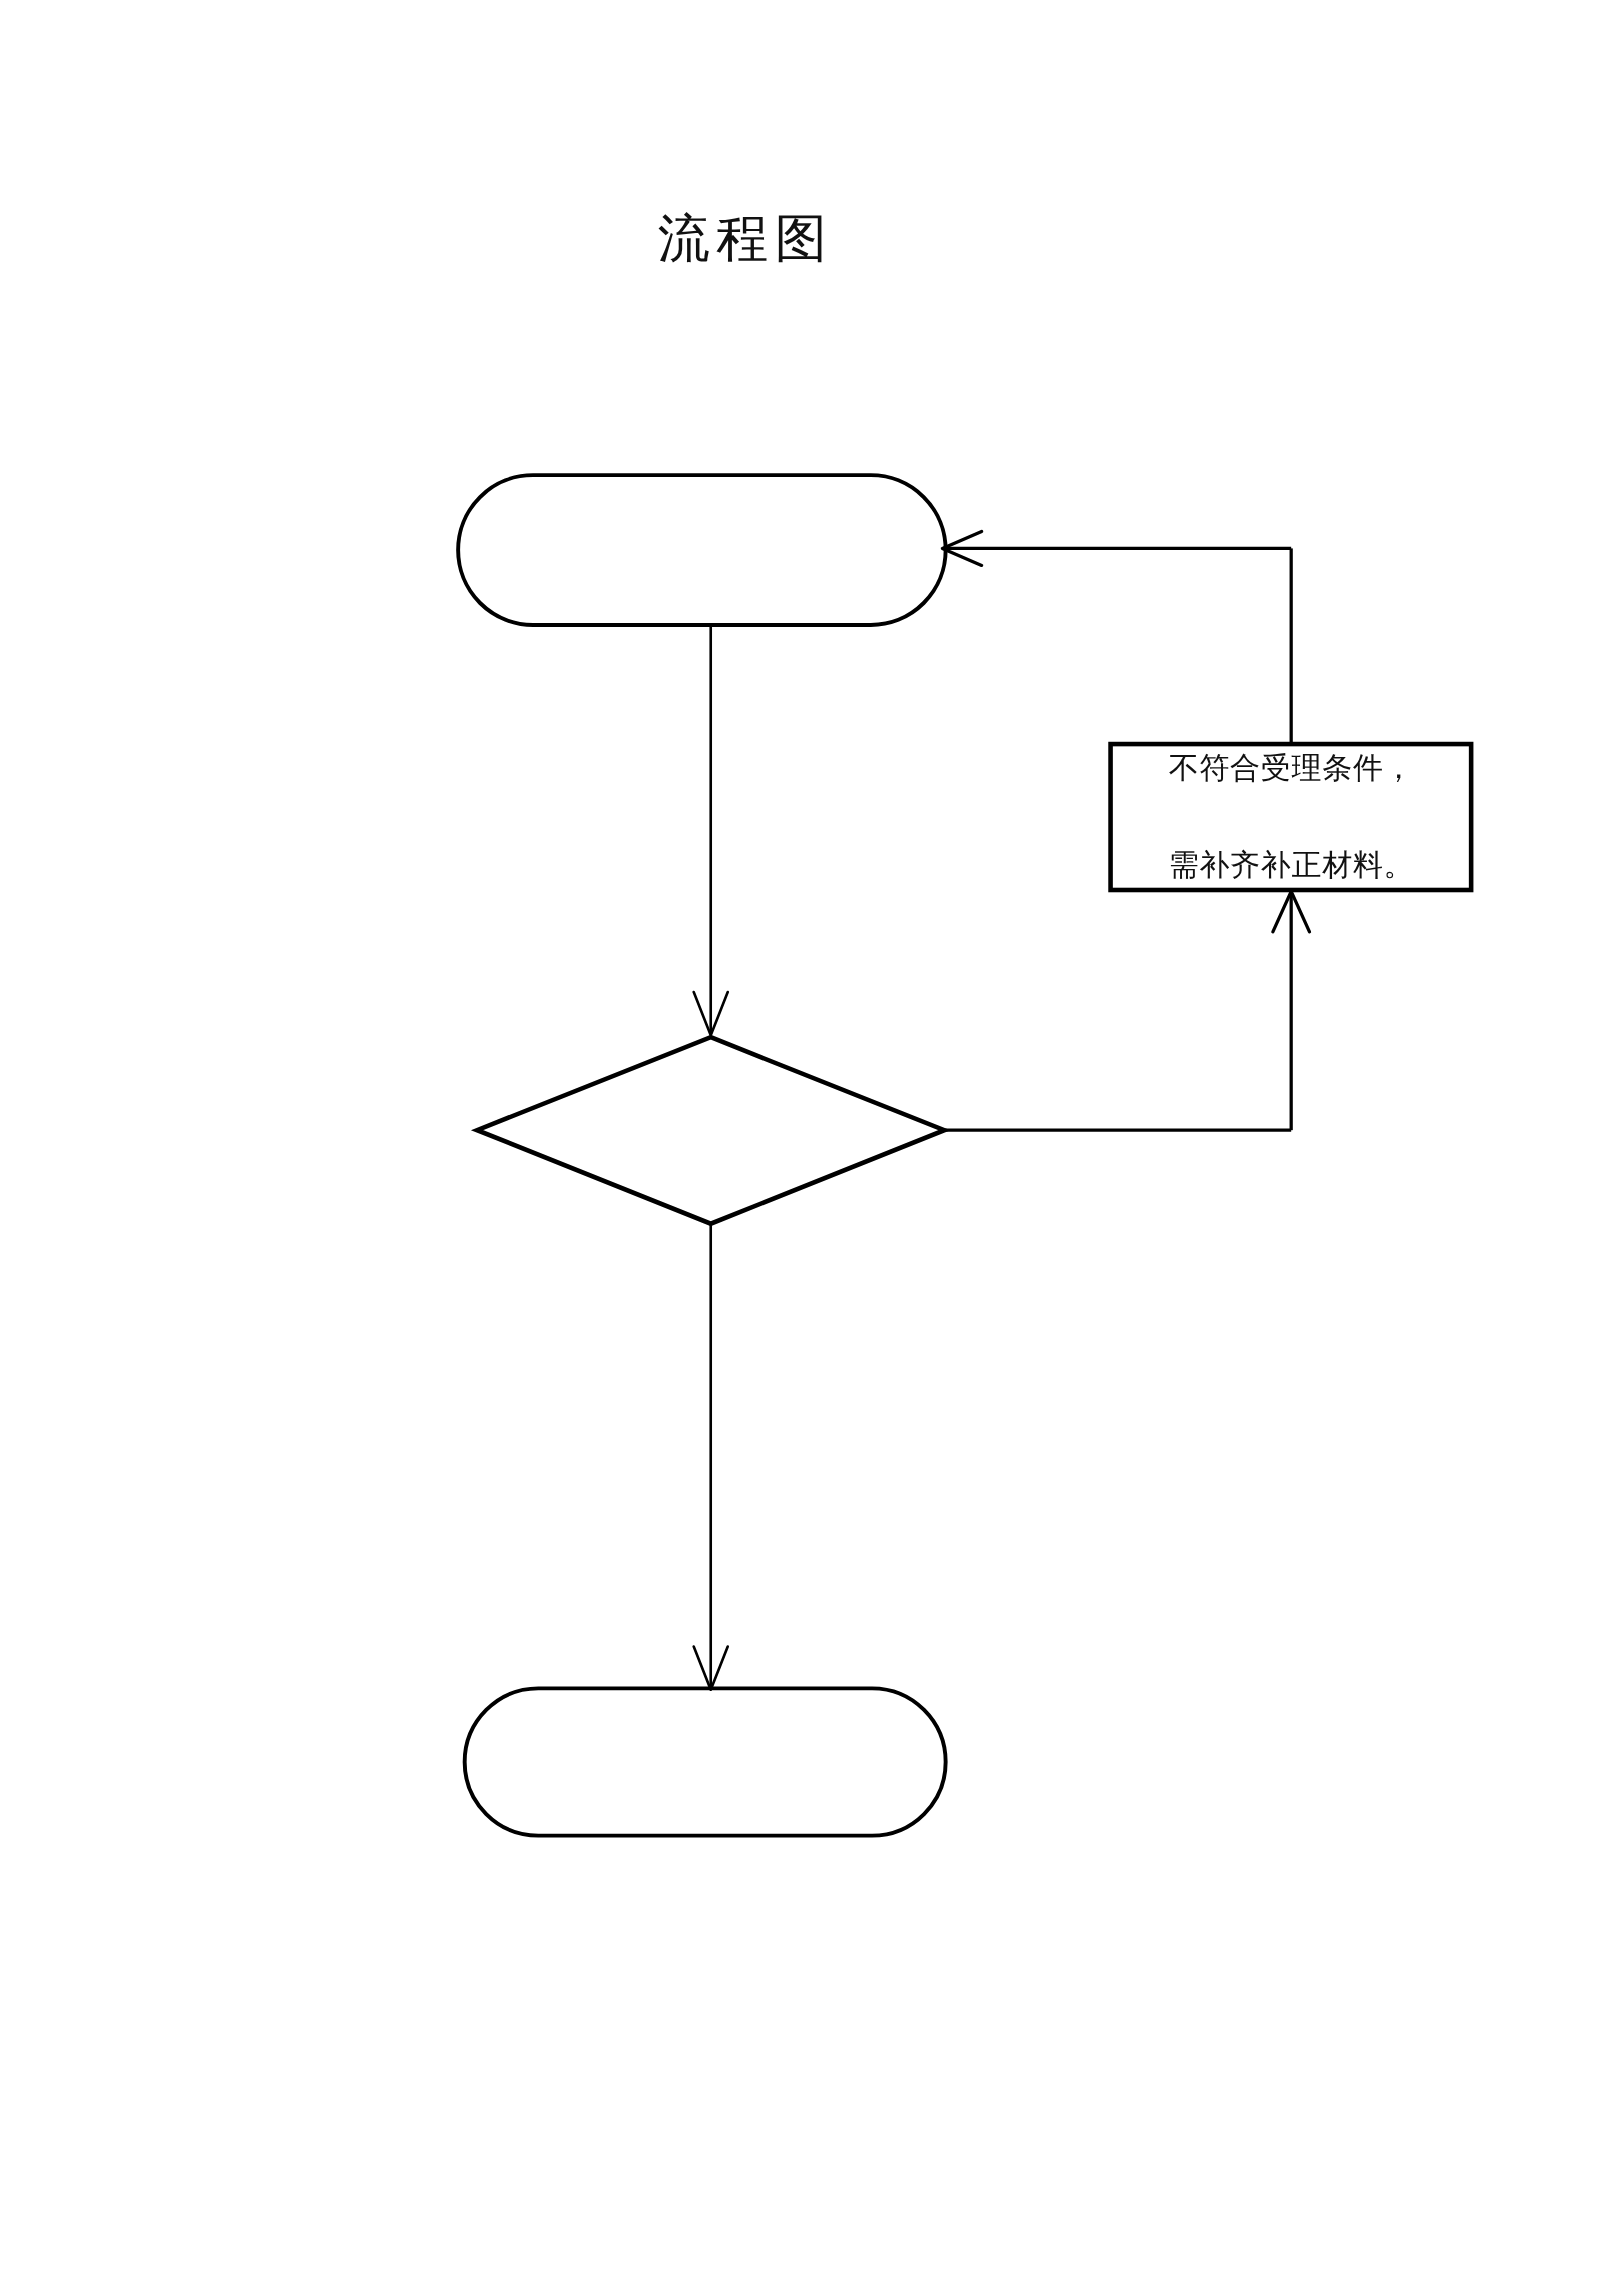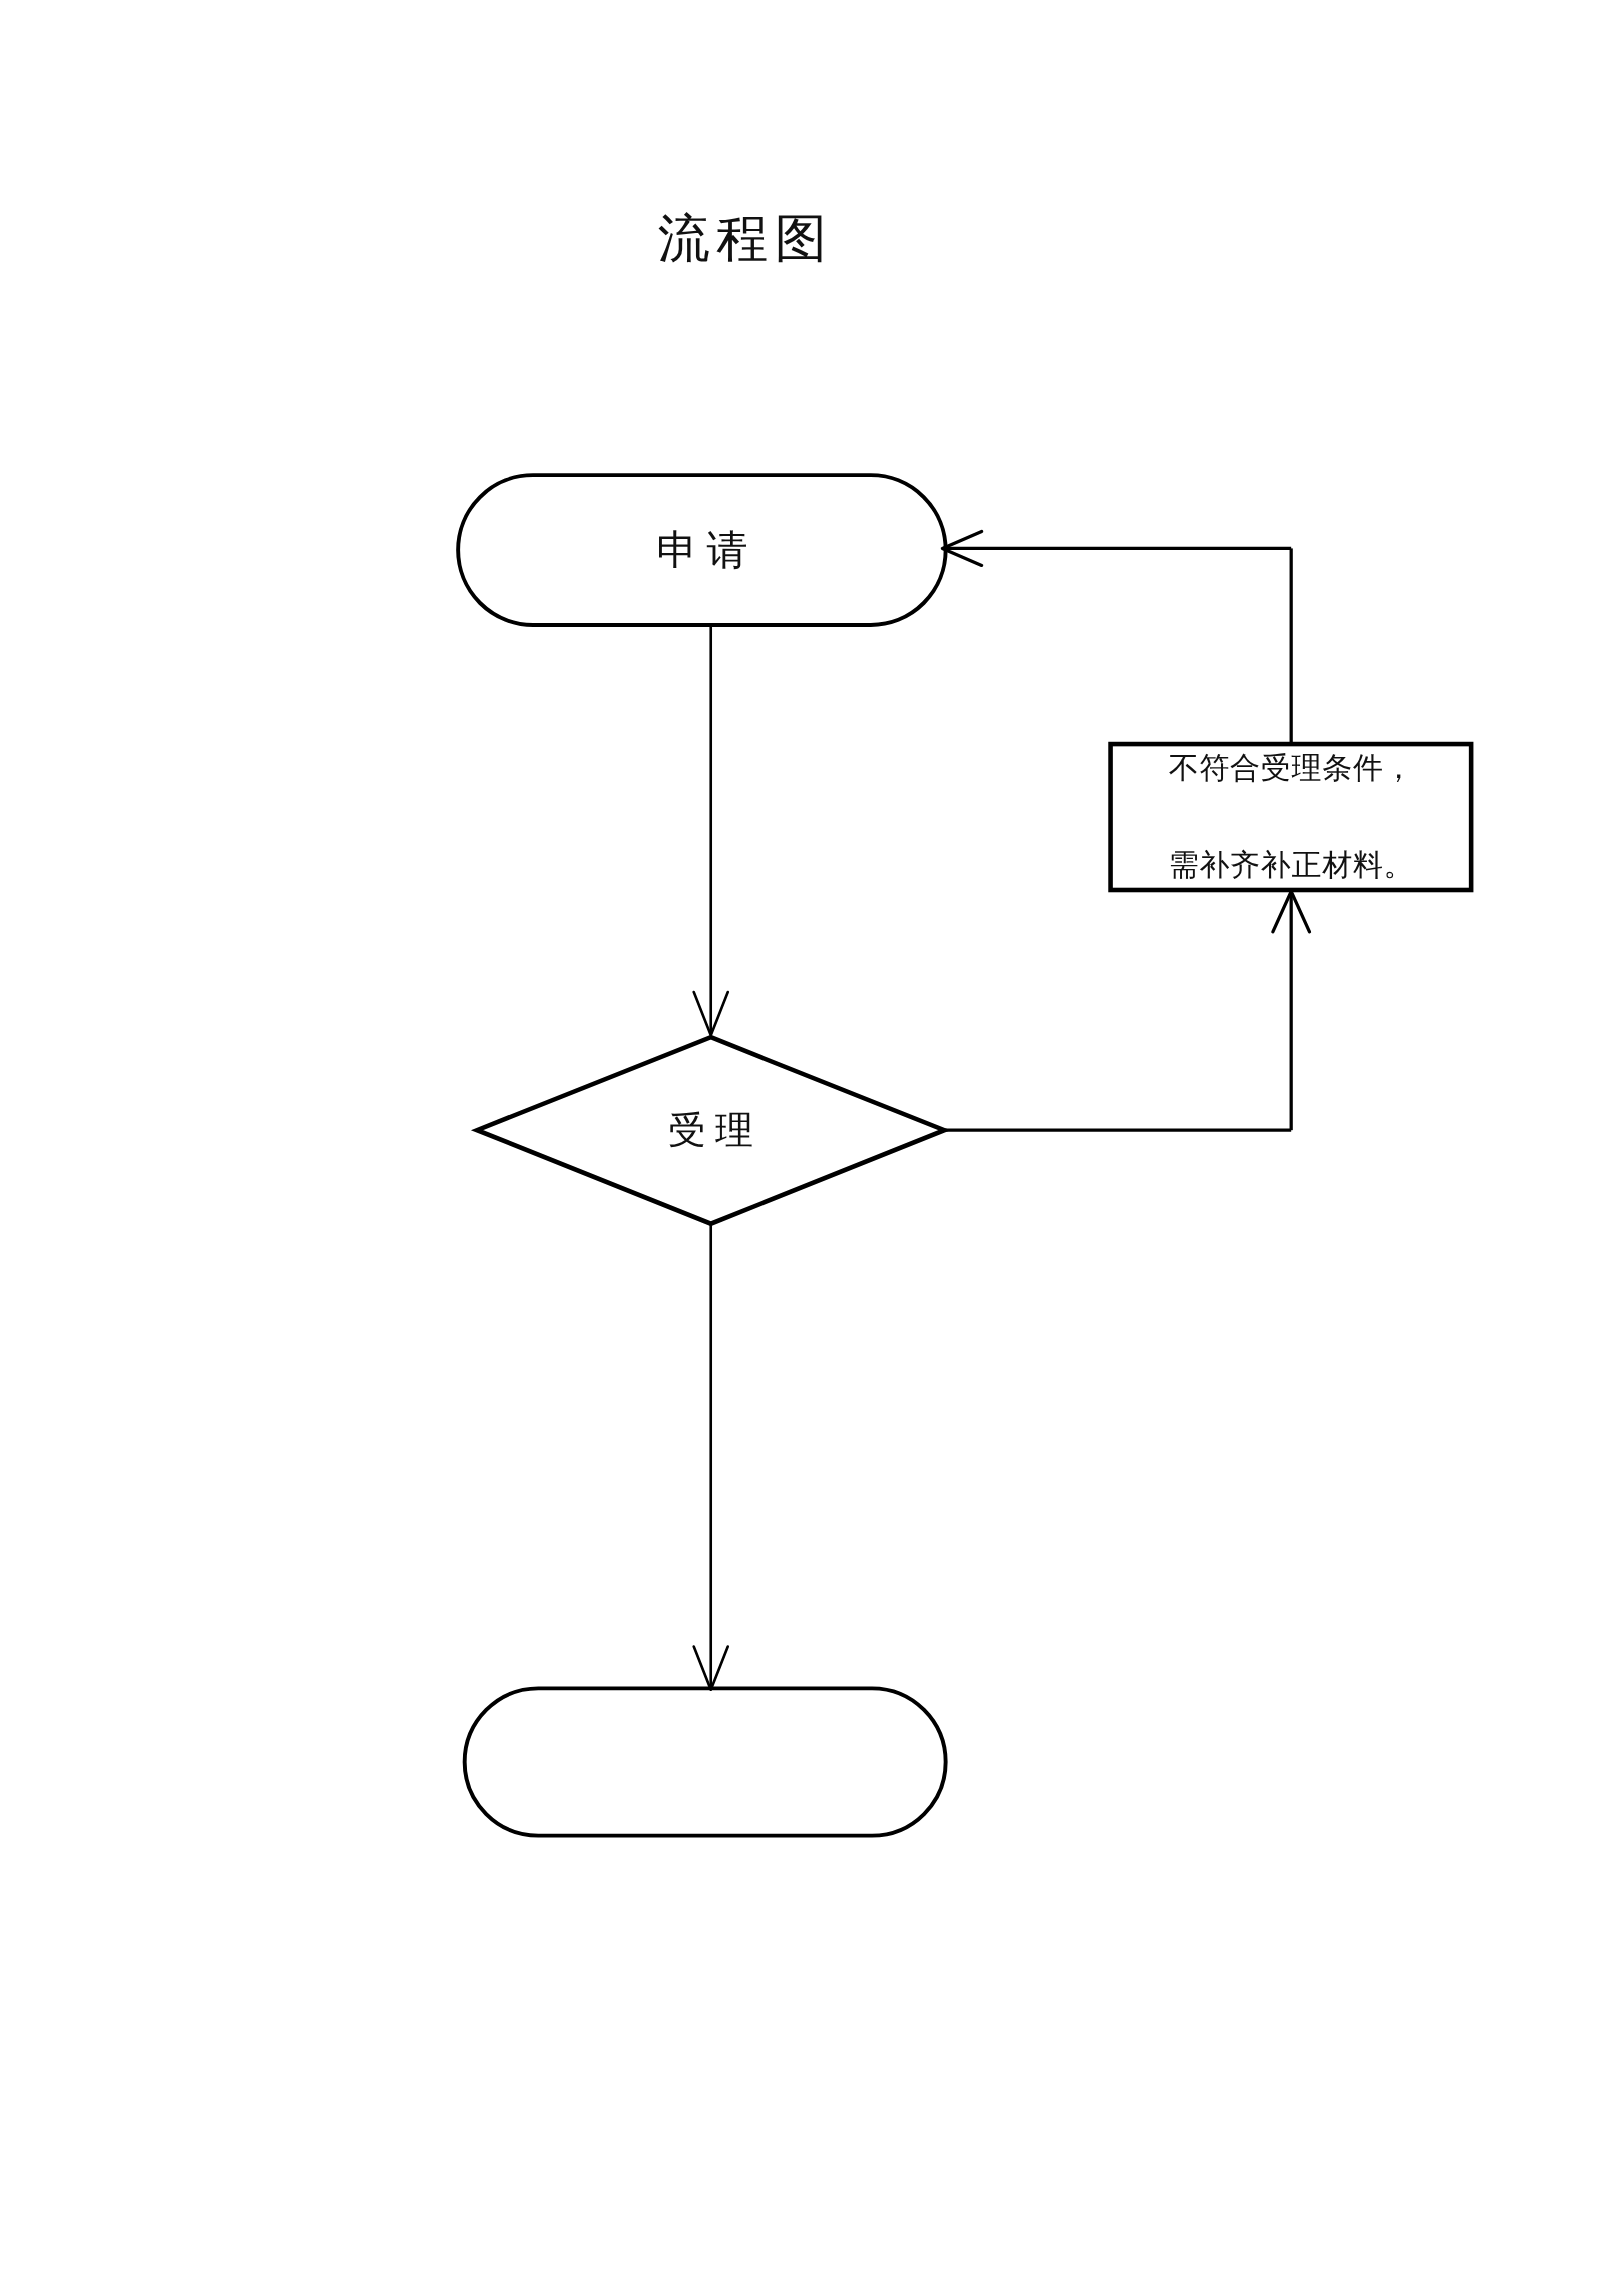--- a/index.html
+++ b/index.html
@@ -115,23 +115,21 @@
       <path d="M 1500 812 L 1440 838 L 1500 864" fill="none" stroke="#000000" stroke-width="5" stroke-linecap="round" stroke-linejoin="round"></path>
     </g>
 
     <g>
       <line x1="1086" y1="1870" x2="1086" y2="2578" stroke="#000000" stroke-width="4"></line>
       <path d="M 1060 2516 L 1086 2582 L 1112 2516" fill="none" stroke="#000000" stroke-width="4" stroke-linecap="round" stroke-linejoin="round"></path>
     </g>
 
   </svg>
 
-  <div class="node-label label-terminator" style="left:458px; top:475px; width:488px; height:150px;">申请</div>
 
-  <div class="node-label label-decision" style="left:477px; top:1037px; width:467px; height:187px;">受理</div>
 
   <div class="node-label label-note" style="left:1111px; top:744px; width:361px; height:146px;">
     <span>不符合受理条件，</span>
     <span>需补齐补正材料。</span>
   </div>
 
 
 </div>
 
 

